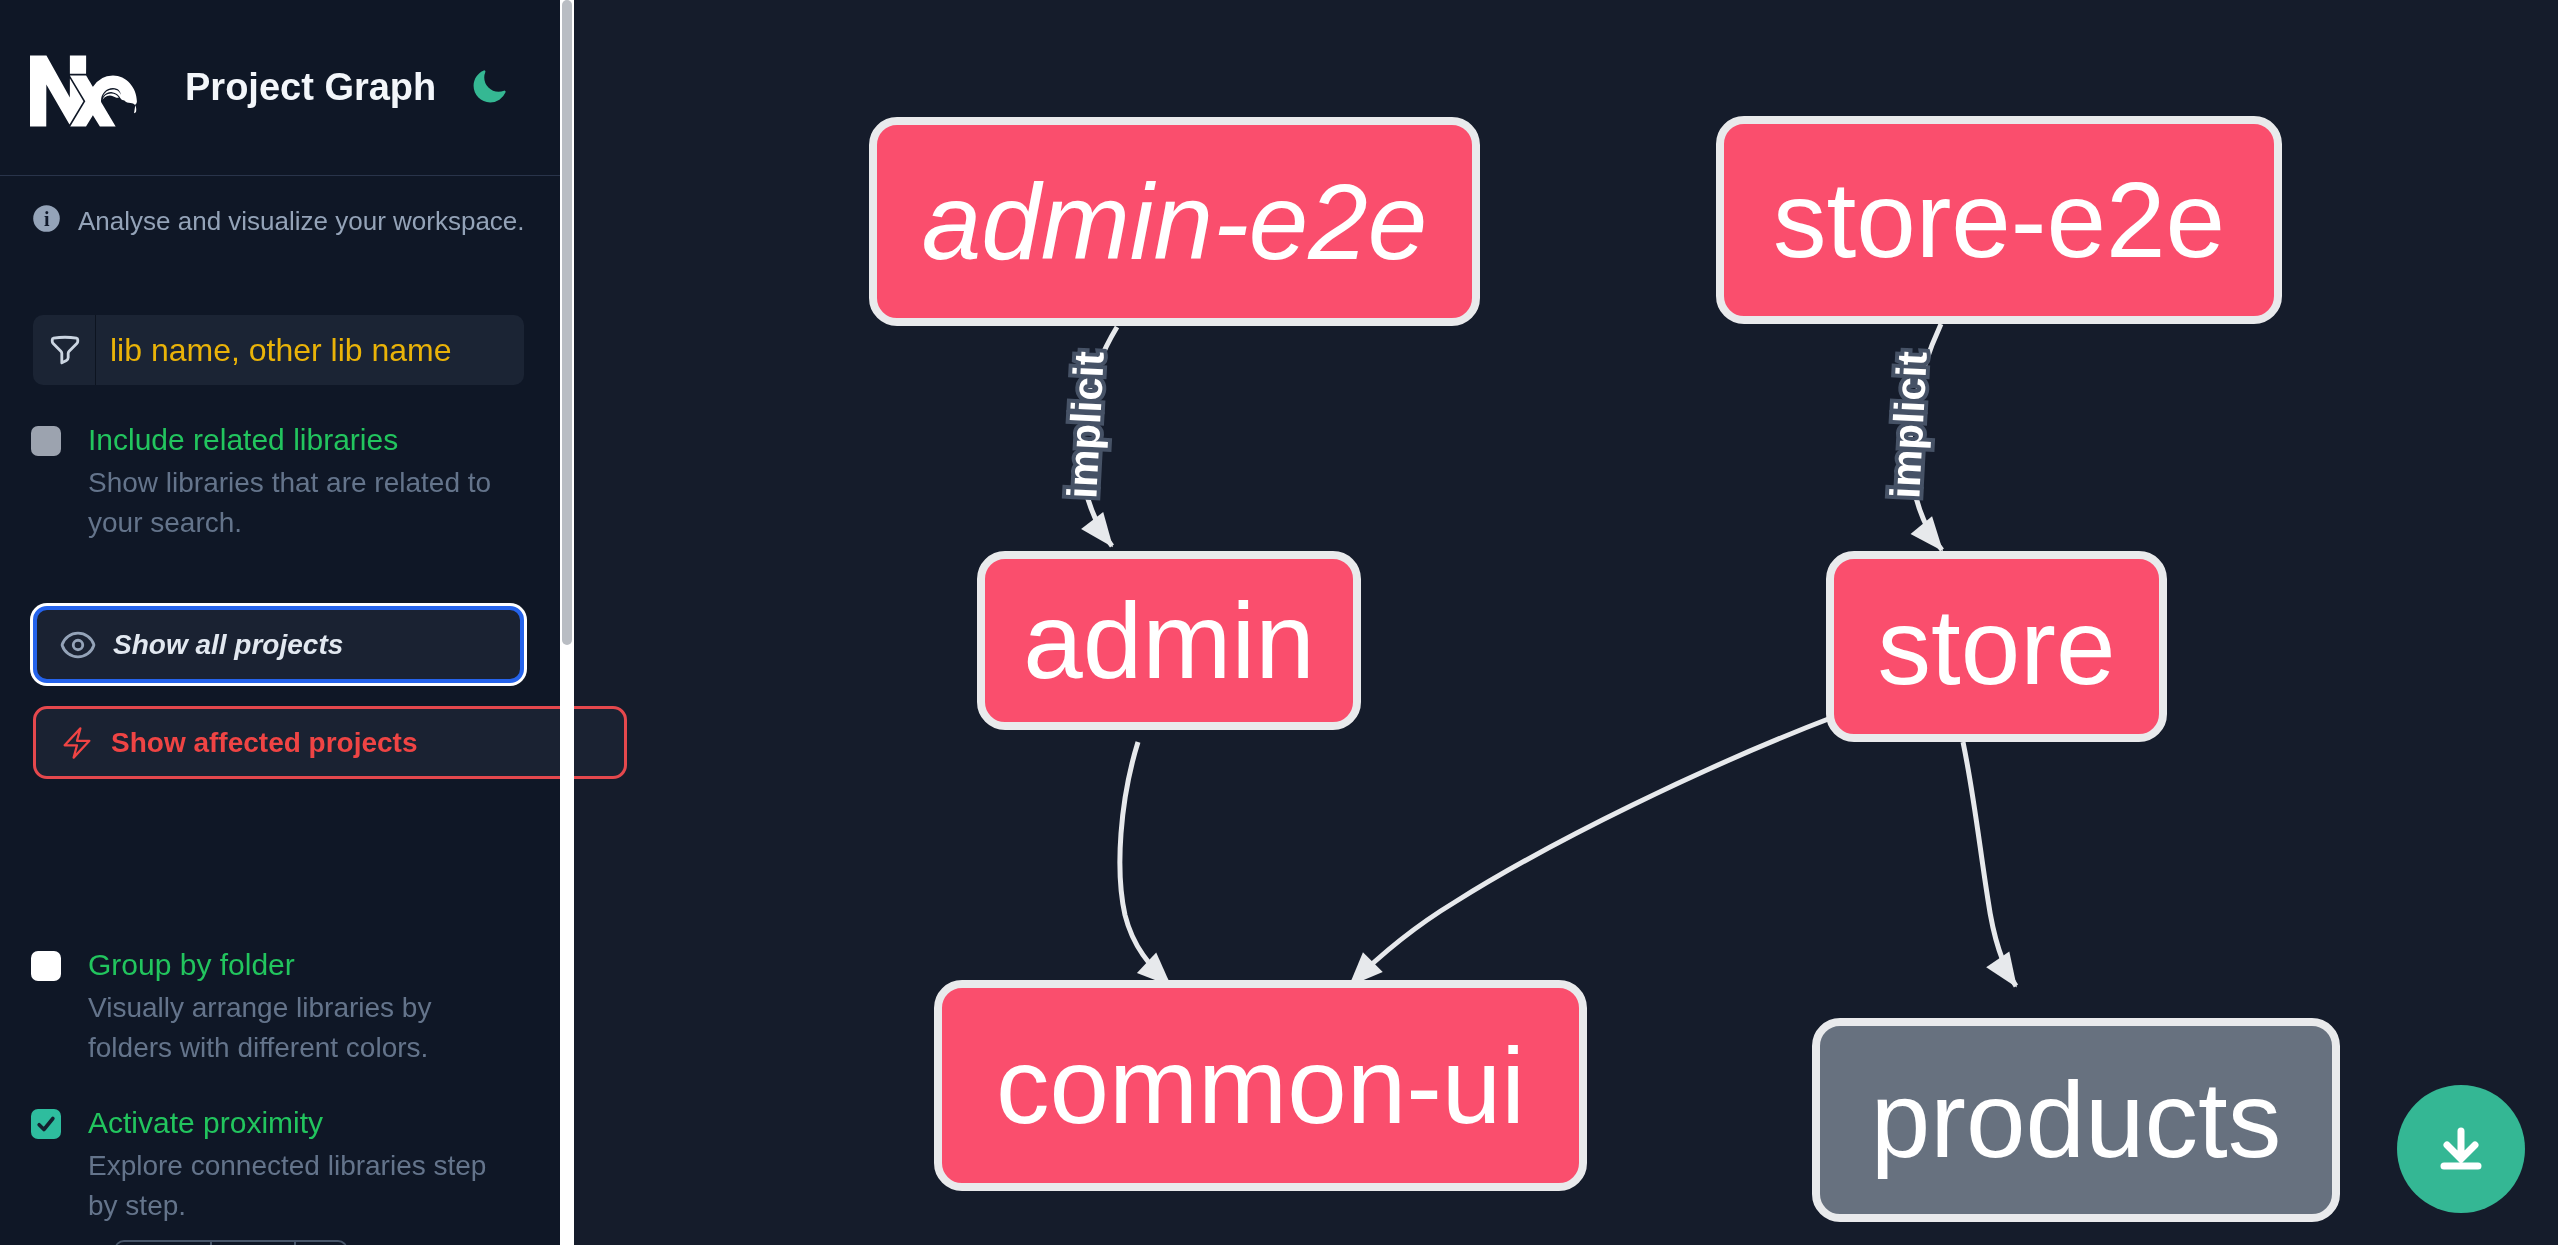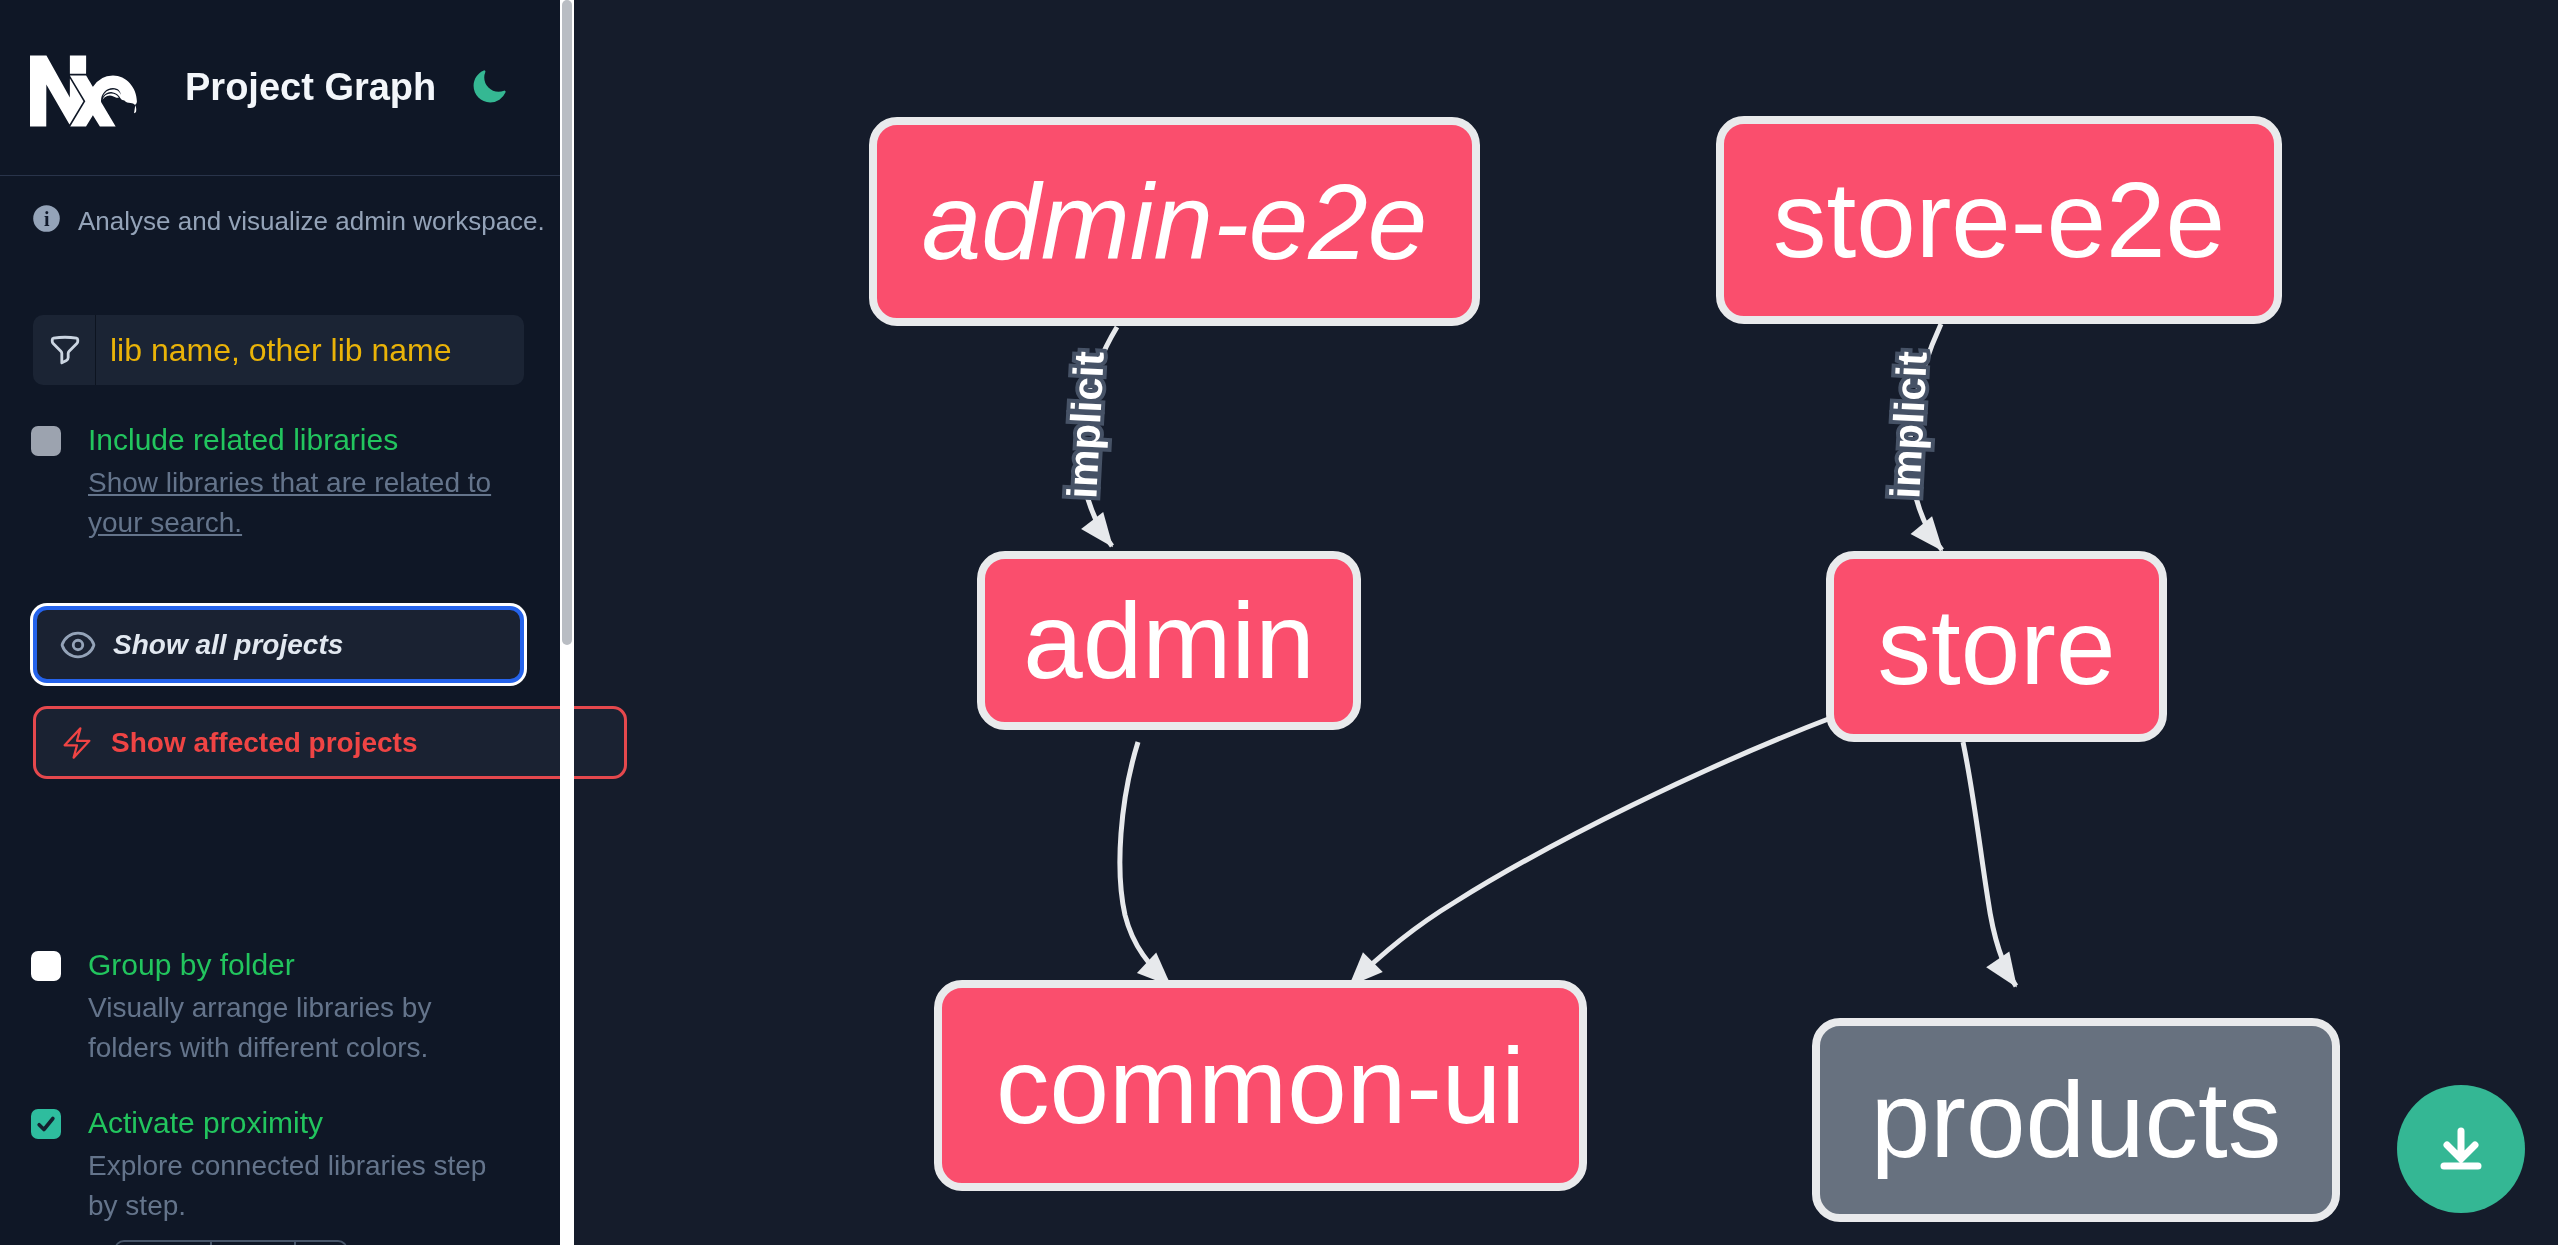--- a/index.html
+++ b/index.html
@@ -79,35 +79,35 @@
 
   <svg style="position:absolute; left:470px; top:68px;" width="38" height="38" viewBox="0 0 24 24" fill="#35b893">
     <path fill-rule="evenodd" d="M9.528 1.718a.75.75 0 01.162.819A8.97 8.97 0 009 6a9 9 0 009 9 8.97 8.97 0 003.463-.69.75.75 0 01.981.98 10.503 10.503 0 01-9.694 6.46c-5.799 0-10.5-4.701-10.5-10.5 0-4.368 2.667-8.112 6.46-9.694a.75.75 0 01.818.162z" clip-rule="evenodd"></path>
   </svg>
   <div class="hdr-divider"></div>
 
   <svg style="position:absolute; left:32px; top:204px;" width="29" height="29" viewBox="0 0 24 24">
     <circle cx="12" cy="12" r="11" fill="#94a3b8"></circle>
     <text x="12.2" y="18" font-family="'Liberation Serif',serif" font-size="16.5" font-weight="700" fill="#10192b" text-anchor="middle">i</text>
   </svg>
-  <div class="inforow-text">Analyse and visualize admin workspace.</div>
+  <div class="inforow-text">Analyse and visualize your workspace.</div>
 
   <div class="search">
     <div class="icbox">
       <svg style="position:absolute; left:15px; top:18px;" width="34" height="34" viewBox="0 0 24 24" fill="none" stroke="#cbd5e1" stroke-width="2" stroke-linecap="round" stroke-linejoin="round">
         <path d="M12 3c2.755 0 5.455.232 8.083.678.533.09.917.556.917 1.096v1.044a2.25 2.25 0 01-.659 1.591l-5.432 5.432a2.25 2.25 0 00-.659 1.591v2.927a2.25 2.25 0 01-1.244 2.013L9.75 21v-6.568a2.25 2.25 0 00-.659-1.591L3.659 7.409A2.25 2.25 0 013 5.818V4.774c0-.54.384-1.006.917-1.096A48.32 48.32 0 0112 3z"></path>
       </svg>
     </div>
     <div class="ph">lib name, other lib name</div>
   </div>
 
   <div class="cbrow" style="top:426px;">
     <div class="cb" style="background:#9ca3af;"></div>
     <div class="cb-label">Include related libraries</div>
-    <div class="cb-desc" style="top:37px;text-decoration:underline;">Show libraries that are related to
+    <div class="cb-desc" style="top:37px;">Show libraries that are related to
 your search.</div>
   </div>
 
   <div class="btn" style="top:606px; height:77px; width:491px; border:4px solid #2563eb; box-shadow:0 0 0 3px #ffffff;">
     <svg style="margin-left:22px;" width="38" height="38" viewBox="0 0 24 24" fill="none" stroke="#94a3b8" stroke-width="1.8" stroke-linecap="round" stroke-linejoin="round">
       <path d="M2.036 12.322a1.012 1.012 0 010-.639C3.423 7.51 7.36 4.5 12 4.5c4.638 0 8.573 3.007 9.963 7.178.07.207.07.431 0 .639C20.577 16.49 16.64 19.5 12 19.5c-4.638 0-8.573-3.007-9.963-7.178z"></path>
       <path d="M15 12a3 3 0 11-6 0 3 3 0 016 0z"></path>
     </svg>
     <span class="txt" style="color:#e2e8f0;font-style:italic;">Show all projects</span>
   </div>

